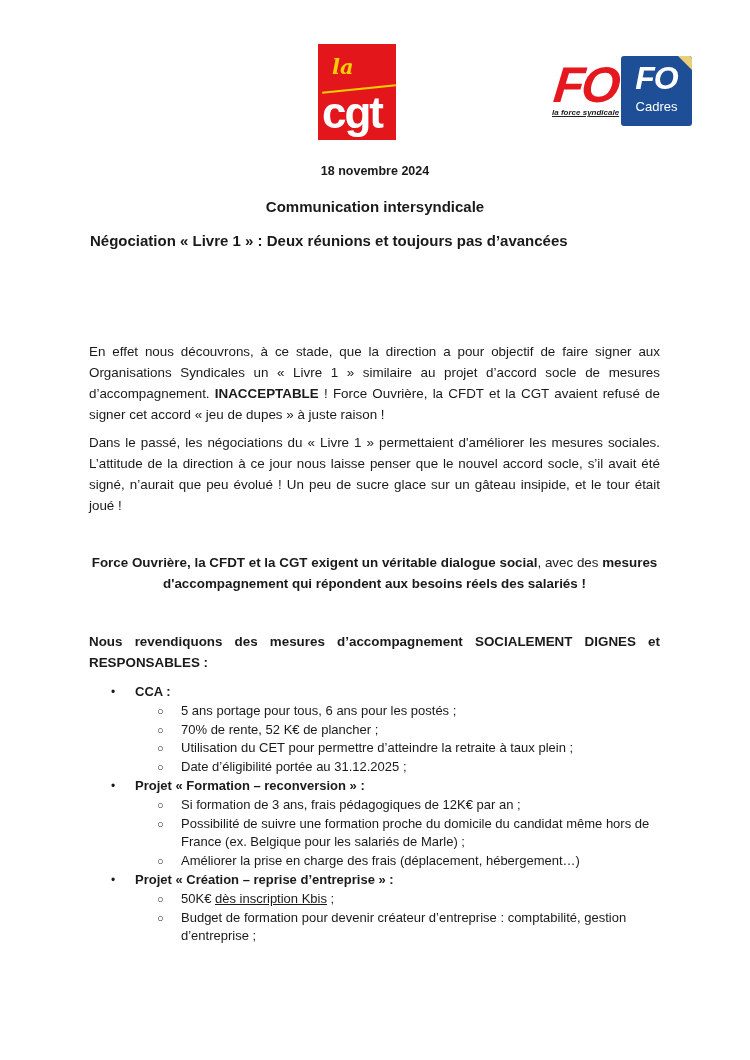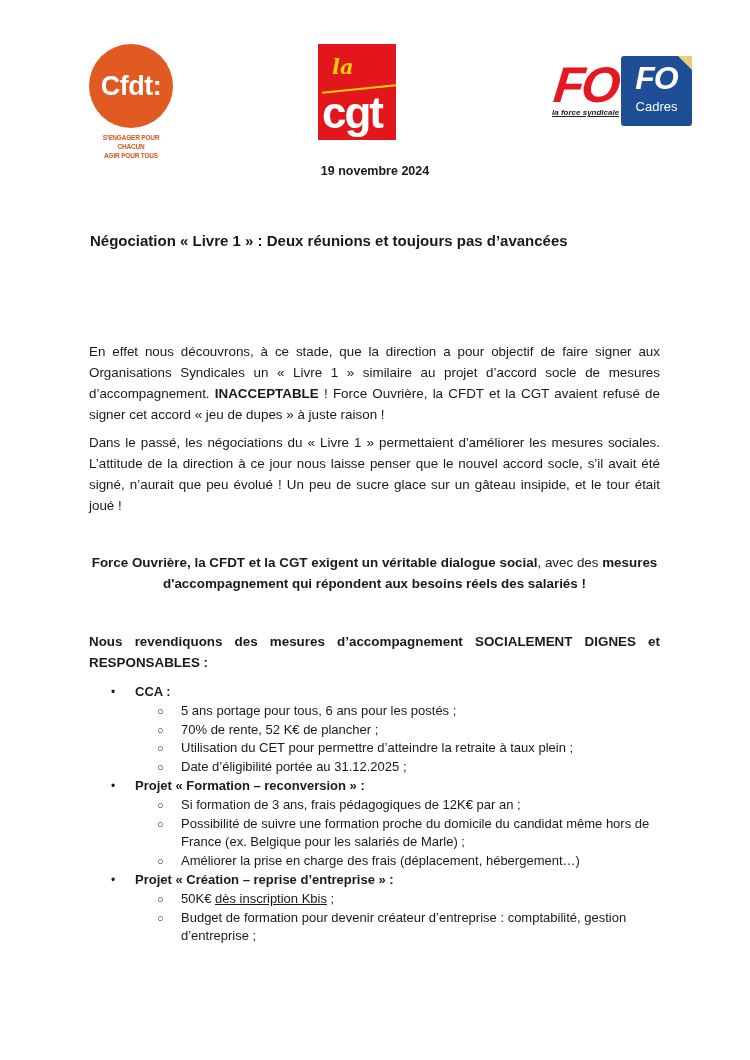--- a/index.html
+++ b/index.html
@@ -48,48 +48,40 @@
     .bullet { position: absolute; left: 22px; top: 0; font-size: 12px; }
     .subitem { position: relative; padding-left: 92px; }
     .sub-bullet { position: absolute; left: 68px; top: 0; font-size: 11px; }
     .underline { text-decoration: underline; }
   </style>
 </head>
 <body>
 
 <div class="page">
 
-  <div class="logo-cfdt">
-    <div class="cfdt-circle">
-      <span class="cfdt-text">Cfdt:</span>
-    </div>
-    <div class="cfdt-tag">
-      <div>S'ENGAGER POUR CHACUN</div>
-      <div>AGIR POUR TOUS</div>
-    </div>
-  </div>
 
   <div class="logo-cgt">
     <span class="cgt-la">la</span>
     <span class="cgt-line"></span>
     <span class="cgt-word">cgt</span>
   </div>
 
   <div class="logo-fo">
     <span class="fo-big">FO</span>
     <span class="fo-sub">la force syndicale</span>
   </div>
 
   <div class="logo-focadres">
     <span class="focadres-corner"></span>
     <span class="focadres-fo">FO</span>
     <span class="focadres-label">Cadres</span>
   </div>
 
-  <div class="date">19 novembre 2024</div>
+  <div class="date">18 novembre 2024</div>
+  <div class="title">Communication intersyndicale</div>
   <div class="subtitle">Négociation « Livre 1 » : Deux réunions et toujours pas d’avancées</div>
 
 
   <p class="para p2"><span>En effet nous découvrons, à ce stade, que la direction a pour objectif de faire signer aux Organisations Syndicales un « Livre 1 » similaire au projet d’accord socle de mesures d’accompagnement. </span><b>INACCEPTABLE</b><span> ! Force Ouvrière, la CFDT et la CGT avaient refusé de signer cet accord « jeu de dupes » à juste raison !</span></p>
 
   <p class="para p3">Dans le passé, les négociations du « Livre 1 » permettaient d'améliorer les mesures sociales. L’attitude de la direction à ce jour nous laisse penser que le nouvel accord socle, s’il avait été signé, n’aurait que peu évolué ! Un peu de sucre glace sur un gâteau insipide, et le tour était joué !</p>
 
   <p class="para p5">Nous revendiquons des mesures d’accompagnement SOCIALEMENT DIGNES et RESPONSABLES :</p>
 
   <p class="para p4"><b>Force Ouvrière, la CFDT et la CGT exigent un véritable dialogue social</b><span>, avec des </span><b>mesures d'accompagnement qui répondent aux besoins réels des salariés !</b></p>

